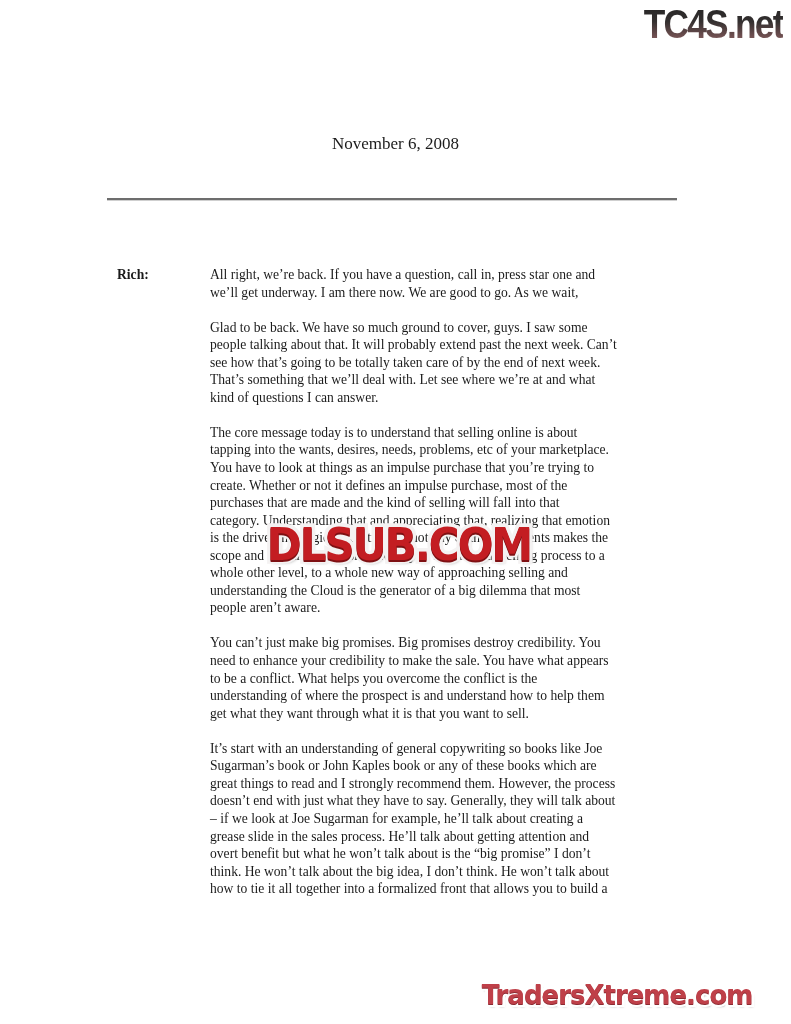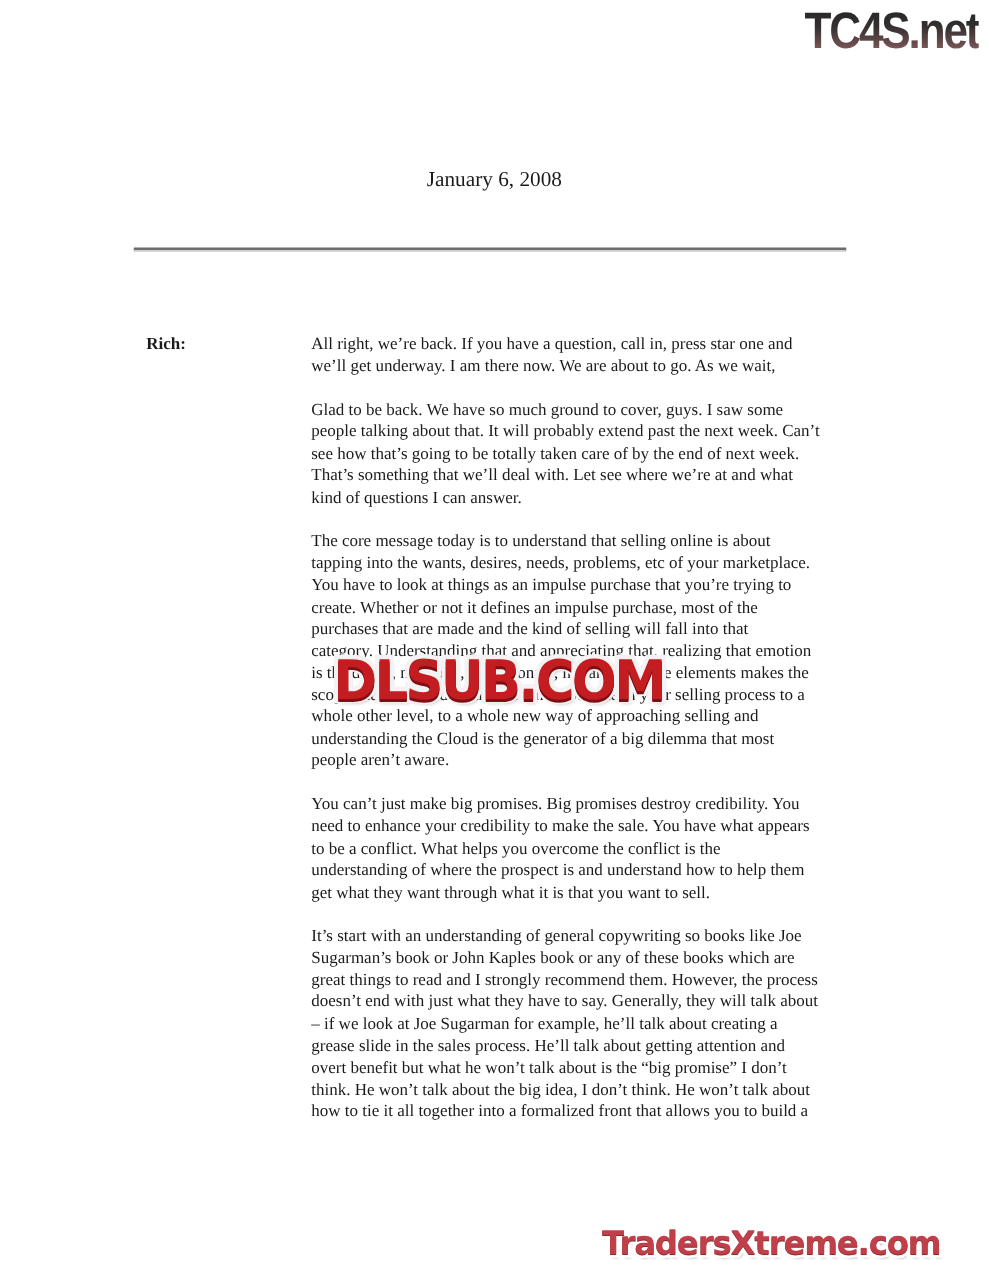--- a/index.html
+++ b/index.html
@@ -30,21 +30,21 @@
     position:absolute;top:134px;left:0;width:100%;
     text-align:center;font-size:17px;
   }
   .rule{
     position:absolute;top:198px;left:107px;width:570px;height:2px;
     background:#6d6d6d;border-bottom:1px solid #cfcfcf;
   }
   .transcript{
     position:absolute;top:266px;left:117px;width:562px;
     display:flex;align-items:flex-start;
-    font-size:13.6px;line-height:17.55px;gap:39px;
+    font-size:13.6px;line-height:17.55px;
   }
   .speaker{flex:none;width:93px;font-weight:bold;}
   .paras{flex:1;}
   .paras p{margin:0 0 17.55px 0;white-space:pre-line;}
   
   .dlsub{
     position:absolute;left:249px;top:485px;width:300px;height:56px;
     font-family:"DejaVu Sans", sans-serif;font-weight:bold;
     font-size:42px;line-height:52px;text-align:center;
     pointer-events:none;
@@ -79,29 +79,29 @@
   }
 </style>
 </head>
 <body>
 
 <div class="page">
 
   <div class="tc4s">TC4S.net</div>
 
 
-  <div class="date">January 6, 2008</div>
+  <div class="date">November 6, 2008</div>
 
   <div class="rule"></div>
 
   <div class="transcript">
     <div class="speaker">Rich:</div>
     <div class="paras">
       <p>All right, we’re back. If you have a question, call in, press star one and
-we’ll get underway. I am there now. We are about to go. As we wait,</p>
+we’ll get underway. I am there now. We are good to go. As we wait,</p>
       <p>Glad to be back. We have so much ground to cover, guys. I saw some
 people talking about that. It will probably extend past the next week. Can’t
 see how that’s going to be totally taken care of by the end of next week.
 That’s something that we’ll deal with. Let see where we’re at and what
 kind of questions I can answer.</p>
       <p>The core message today is to understand that selling online is about
 tapping into the wants, desires, needs, problems, etc of your marketplace.
 You have to look at things as an impulse purchase that you’re trying to
 create. Whether or not it defines an impulse purchase, most of the
 purchases that are made and the kind of selling will fall into that

